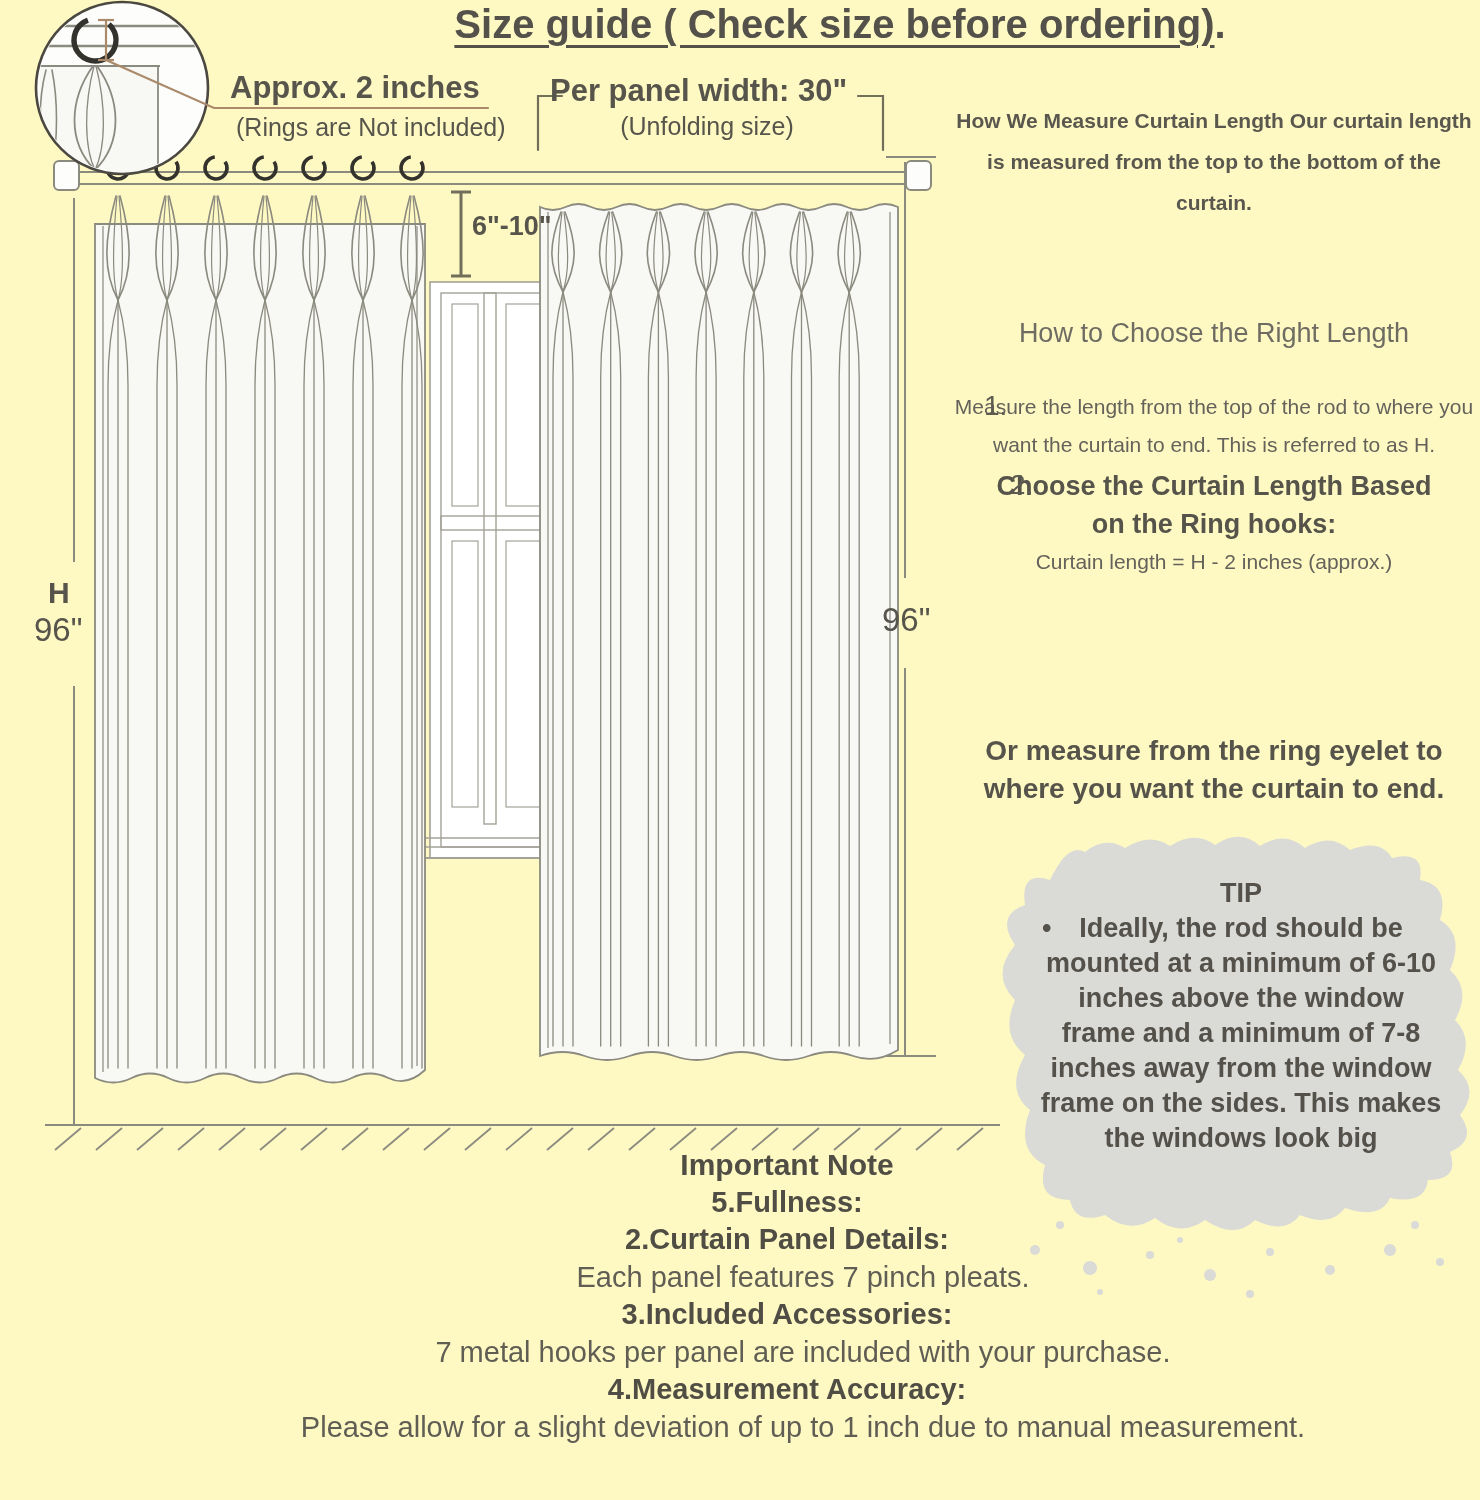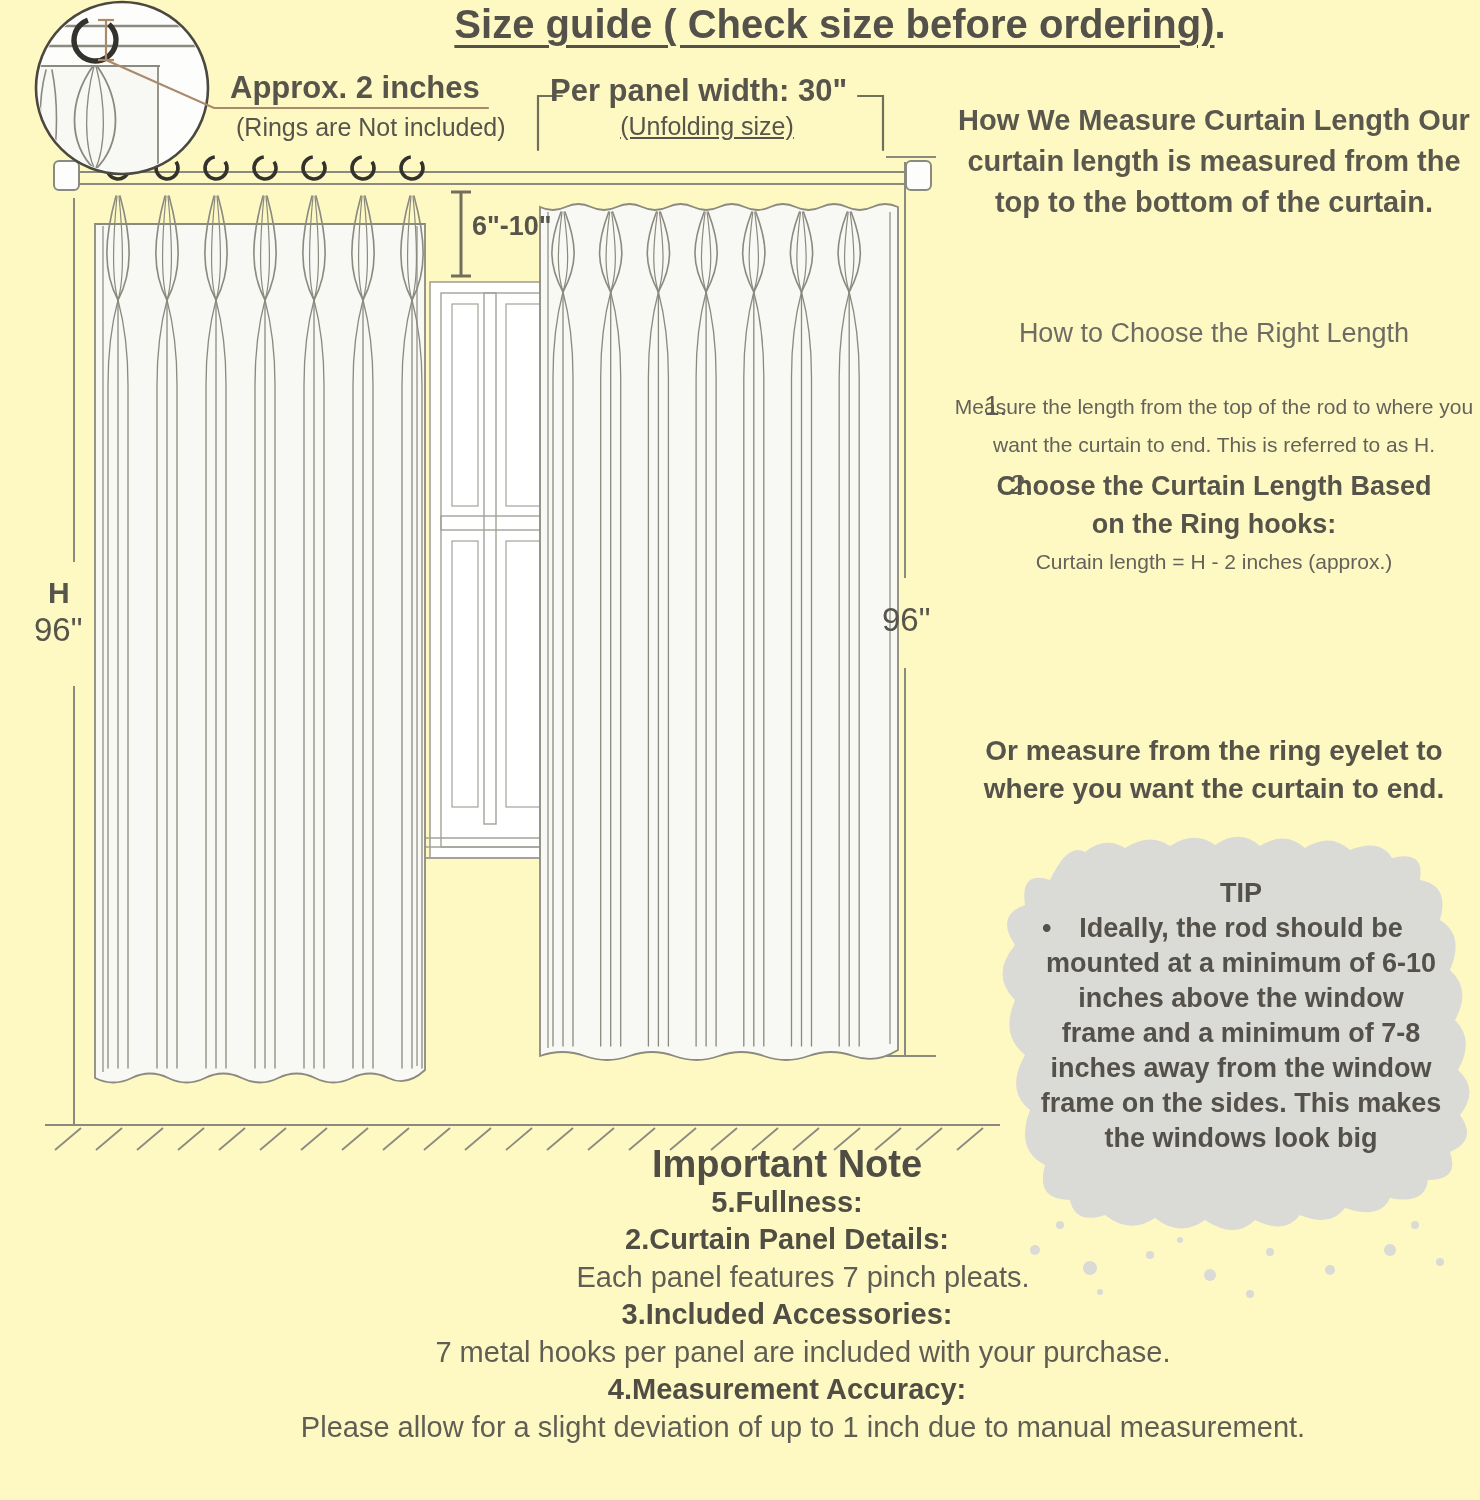--- a/index.html
+++ b/index.html
@@ -13,44 +13,44 @@
   .title{
     left:340px;top:2px;width:1000px;text-align:center;
     font-size:40px;font-weight:700;color:#53514a;letter-spacing:0;
   }
   .title .u{text-decoration:underline;text-decoration-thickness:3px;text-underline-offset:7px;}
   
   .dlabel{color:#57554b;white-space:nowrap;}
   .lbl-approx{left:230px;top:70px;font-size:31px;font-weight:600;}
   .lbl-rings{left:236px;top:113px;font-size:25px;font-weight:500;}
   .lbl-panelw{left:550px;top:73px;font-size:31px;font-weight:600;}
-  .lbl-unfold{left:552px;top:112px;width:310px;text-align:center;font-size:25px;font-weight:500;text-decoration:underline;}
+  .lbl-unfold{left:552px;top:112px;width:310px;text-align:center;font-size:25px;font-weight:500;}
   .lbl-rodgap{left:472px;top:211px;font-size:27px;font-weight:600;}
   .lbl-h{left:48px;top:576px;font-size:30px;font-weight:600;}
   .lbl-96l{left:34px;top:611px;font-size:33px;font-weight:500;}
   .lbl-96r{left:882px;top:601px;font-size:33px;font-weight:500;}
   
   .rcol{left:950px;top:100px;width:528px;text-align:center;}
-  .rcol .hdr{font-size:29px;font-weight:700;line-height:41px;color:#5a584e;}
+  .rcol .hdr{font-size:21px;font-weight:700;line-height:41px;color:#5a584e;}
   .rcol .sub{position:absolute;left:0;top:218px;width:100%;font-size:27px;font-weight:400;color:#6e6c62;}
   .steps{position:absolute;left:0;top:288px;width:100%;}
   .step{position:relative;width:100%;}
   .step .num{position:absolute;font-size:28px;font-weight:400;color:#5e5c52;}
   .step .stitle{font-size:27px;font-weight:700;color:#56544a;line-height:38px;}
   .step .sbody{font-size:21px;font-weight:400;color:#64625a;line-height:38px;margin:0;}
   .ornote{position:absolute;left:0;top:632px;width:100%;font-size:28px;font-weight:700;color:#56544a;line-height:38px;}
   
   .tiptext{left:1040px;top:876px;width:402px;text-align:center;
     font-size:27px;font-weight:700;color:#53514a;line-height:35px;}
   .tiptext .bullet{position:absolute;left:2px;top:35px;font-size:27px;}
   .tiptext .tbody{margin-top:0;}
   
   .notes{left:112px;top:1146px;width:1350px;}
   .notes .nrow{line-height:37.5px;font-size:29px;}
-  .notes .nhead{font-weight:700;color:#504e44;font-size:38px;}
+  .notes .nhead{font-weight:700;color:#504e44;font-size:30px;}
   .notes .nlabel{font-weight:700;color:#504e44;}
   .notes .nbody{font-weight:400;color:#605e54;padding-left:32px;}
   svg{display:block;}
   .dsvg{left:0;top:0;pointer-events:none;}
 </style>
 </head>
 <body>
 
 <div class="canvas">
 

